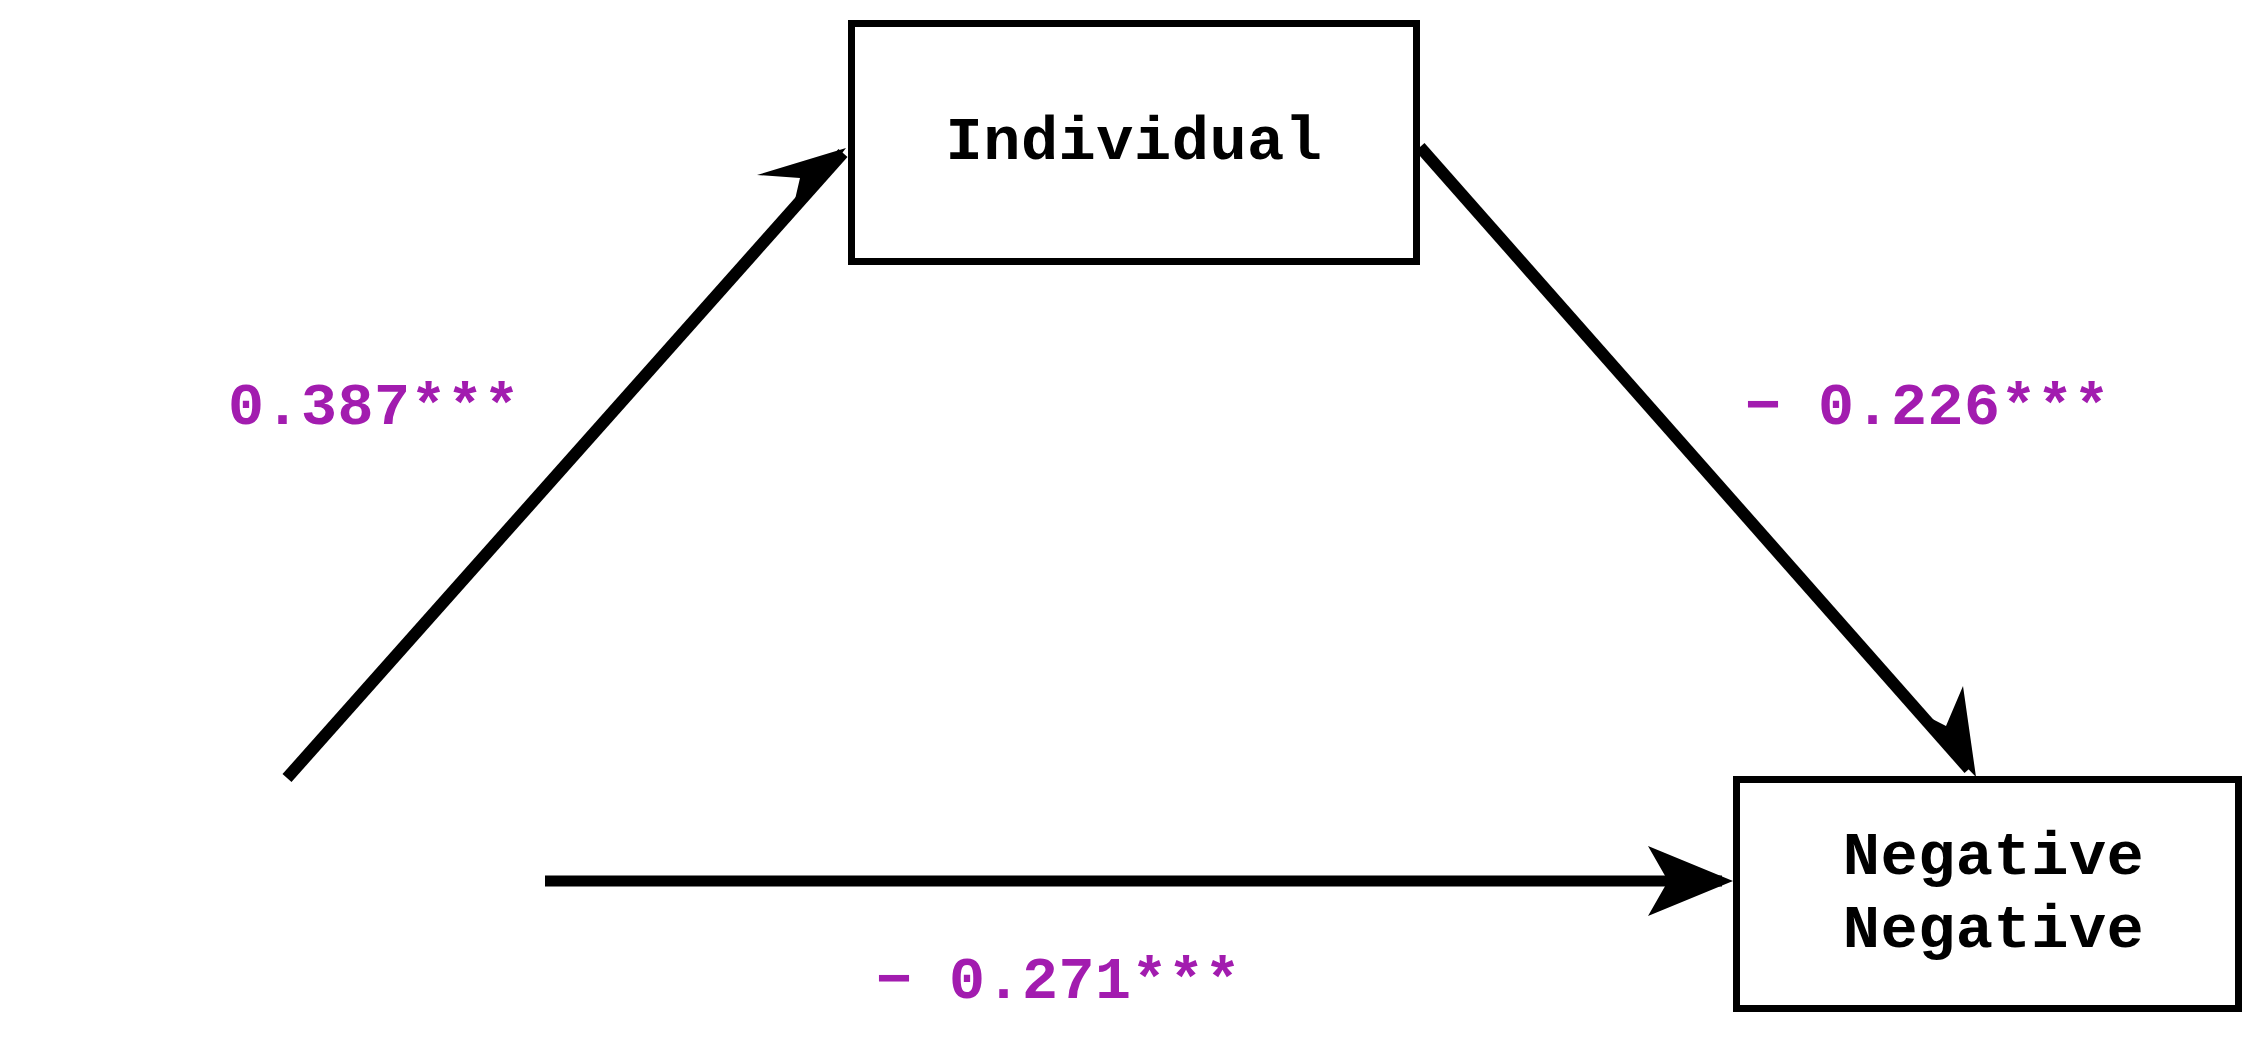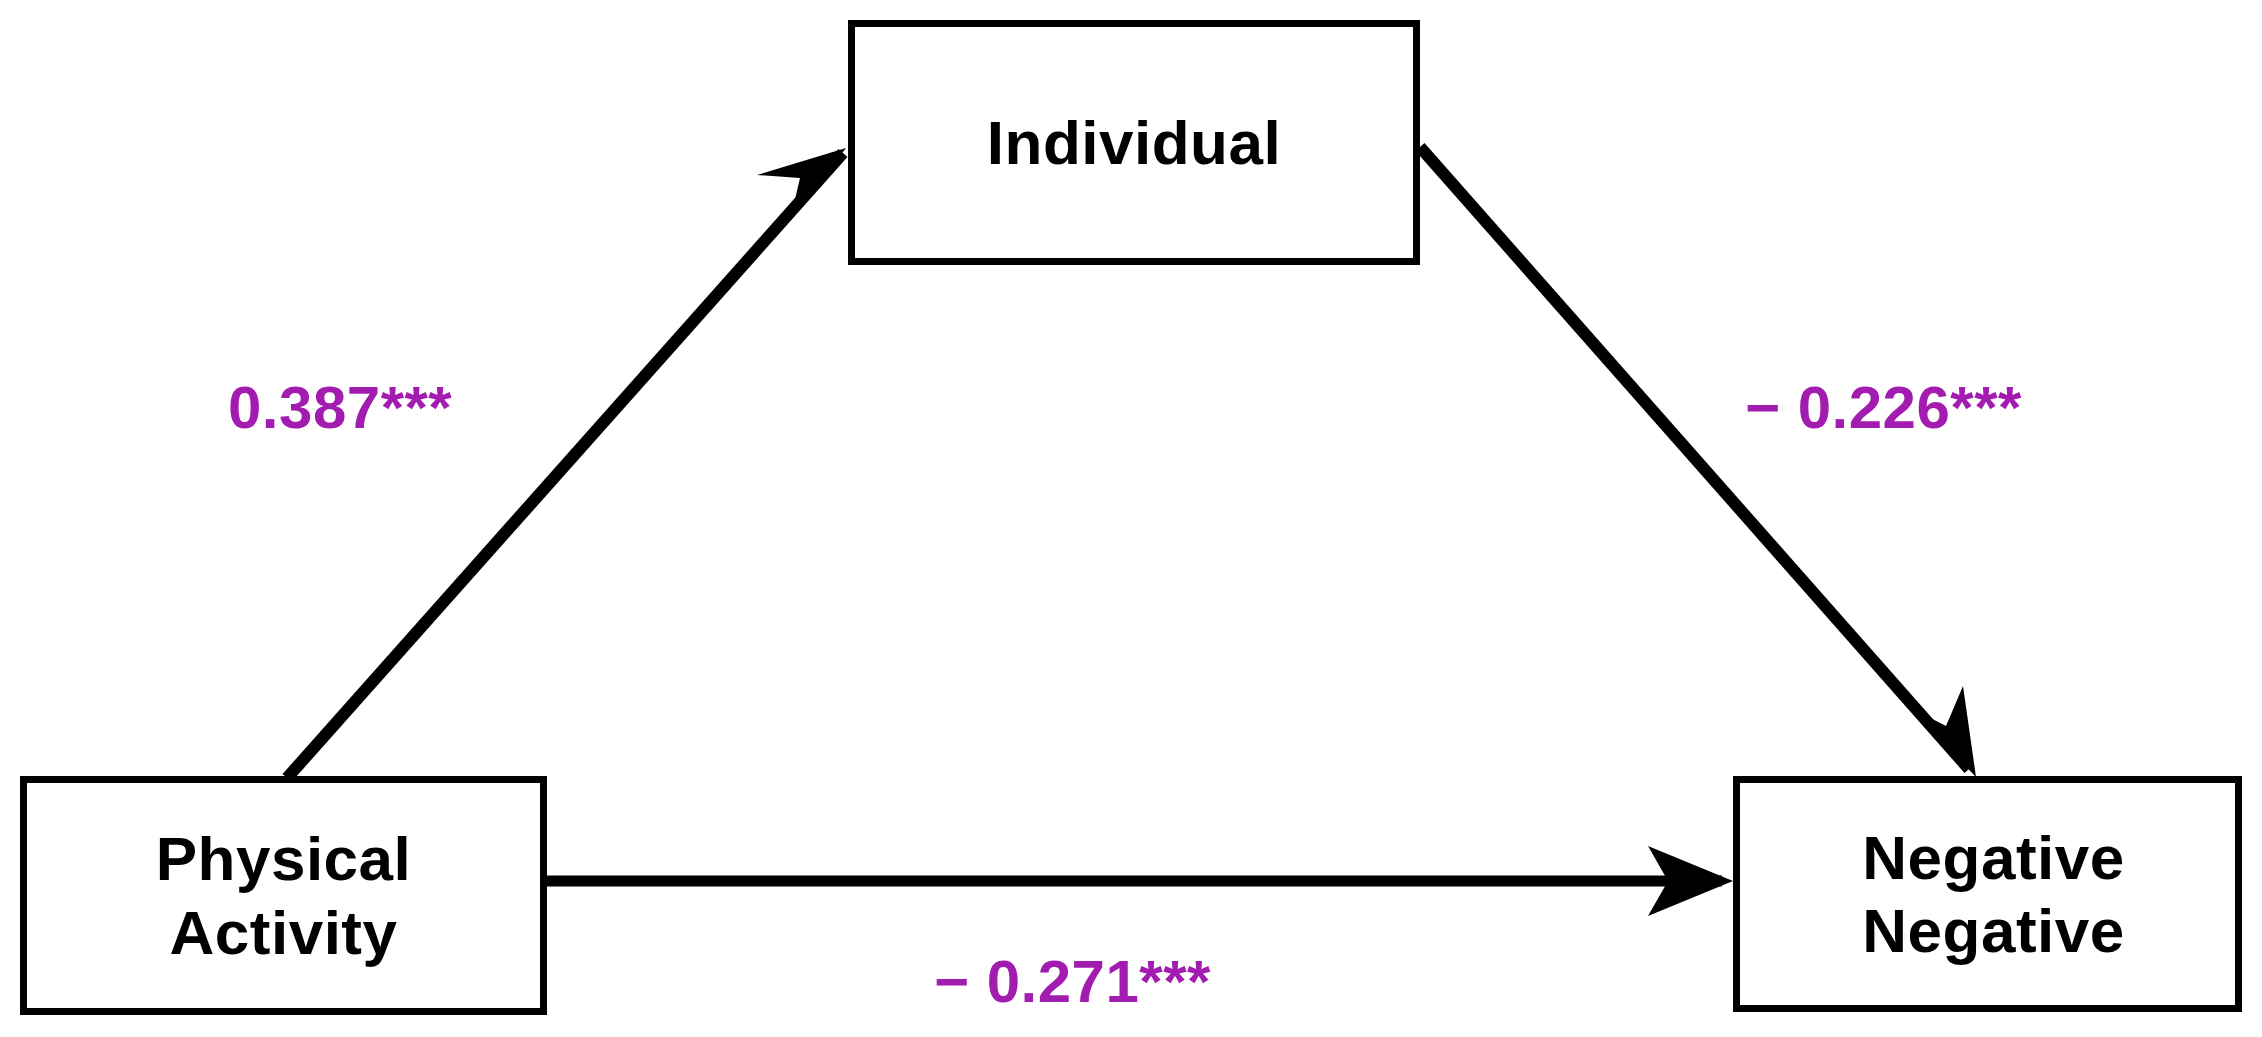--- a/index.html
+++ b/index.html
@@ -6,21 +6,21 @@
     margin: 0;
     padding: 0;
     background: #ffffff;
   }
   #canvas {
     position: relative;
     width: 2262px;
     height: 1037px;
     background: #ffffff;
     overflow: hidden;
-    font-family: Liberation Sans, sans-serif;
+    font-family: Liberation Mono, monospace;
   }
   #paths {
     position: absolute;
     left: 0;
     top: 0;
     width: 2262px;
     height: 1037px;
   }
   .node-box {
     position: absolute;
@@ -72,21 +72,21 @@
   }
   #label-a-path {
     left: 228px;
     top: 378px;
   }
   #label-b-path {
     left: 1745px;
     top: 378px;
   }
   #label-c-path {
-    left: 934px;
+    left: 876px;
     top: 952px;
   }
 </style>
 </head>
 <body>
 
 <div id="canvas">
 
   <svg id="paths" viewBox="0 0 2262 1037">
 
@@ -103,24 +103,20 @@
     <g>
       <line x1="545" y1="881" x2="1722" y2="881" stroke="#000000" stroke-width="11" stroke-linecap="butt"></line>
       <path d="M 1733 881 L 1648 846 L 1668 881 L 1648 916 Z" fill="#000000"></path>
     </g>
   </svg>
 
   <div class="node-box" id="box-individual-power">
     <div class="node-line">Individual</div>
   </div>
 
-  <div class="node-box" id="box-physical-activity">
-    <div class="node-line">Physical</div>
-    <div class="node-line">Activity</div>
-  </div>
 
   <div class="node-box" id="box-negative-emotion">
     <div class="node-line">Negative</div>
     <div class="node-line">Negative</div>
   </div>
 
   <div class="edge-label" id="label-a-path">0.387***</div>
   <div class="edge-label" id="label-b-path">− 0.226***</div>
   <div class="edge-label" id="label-c-path">− 0.271***</div>
 

